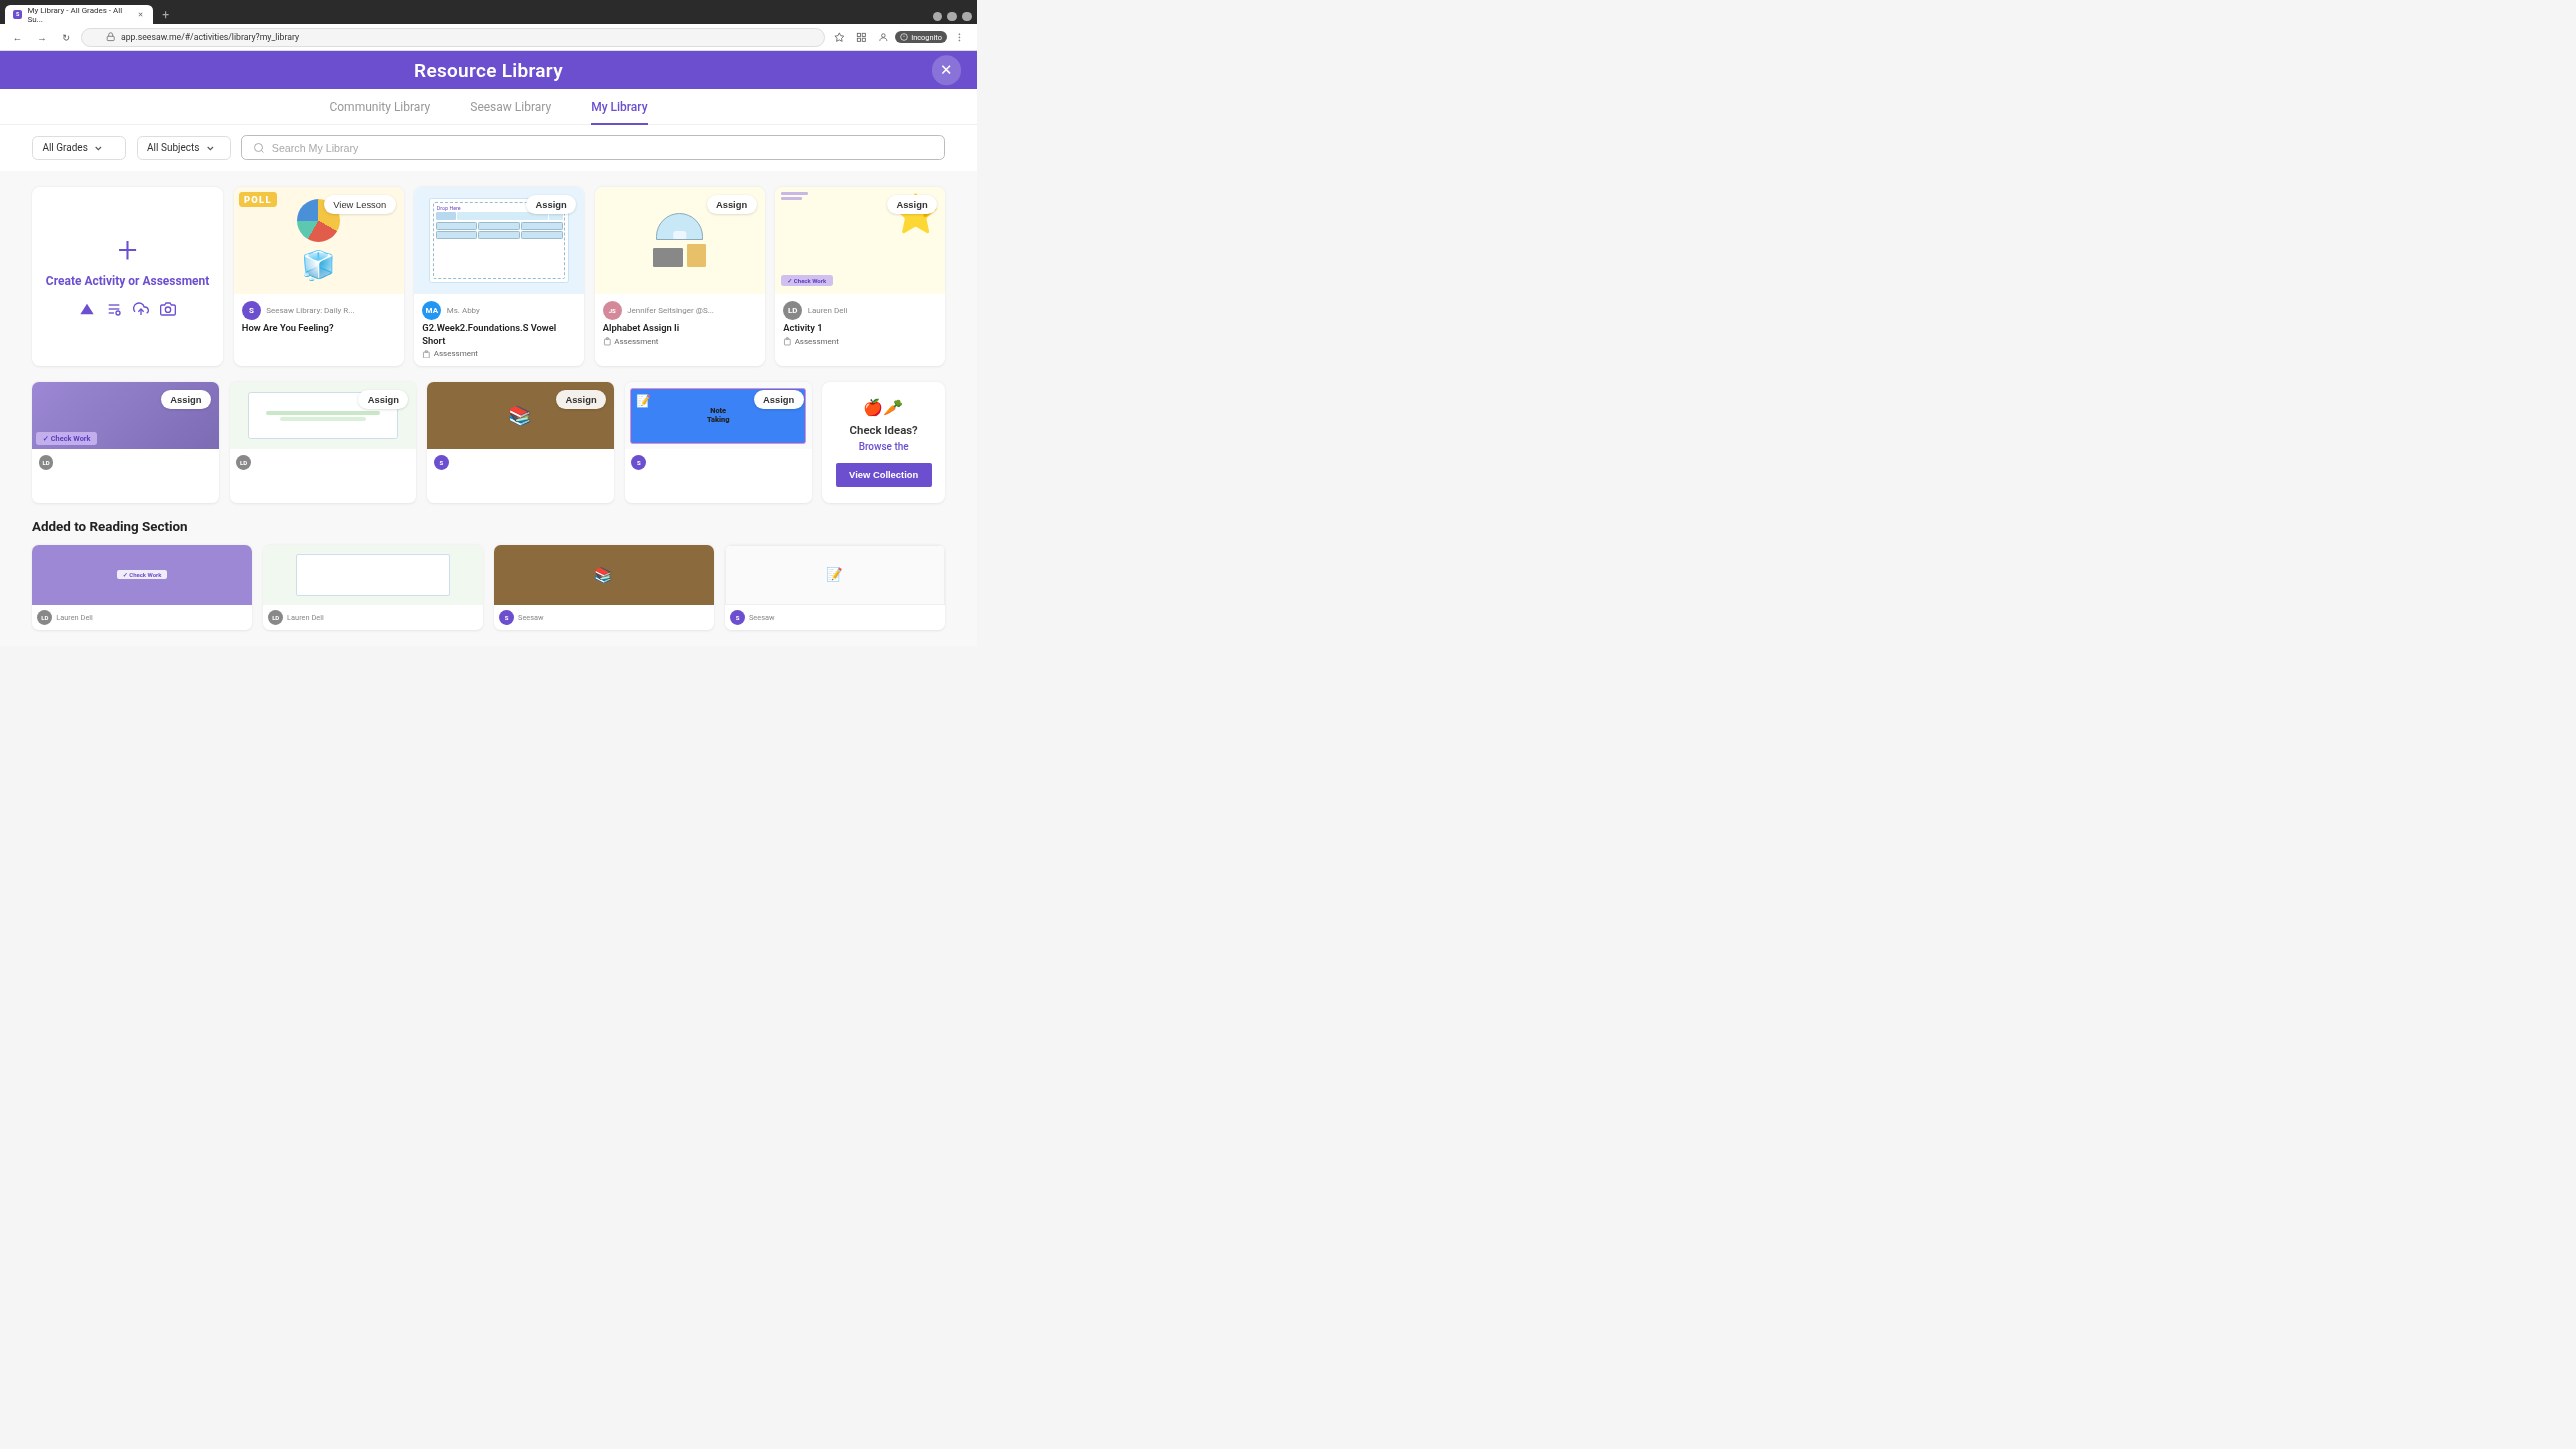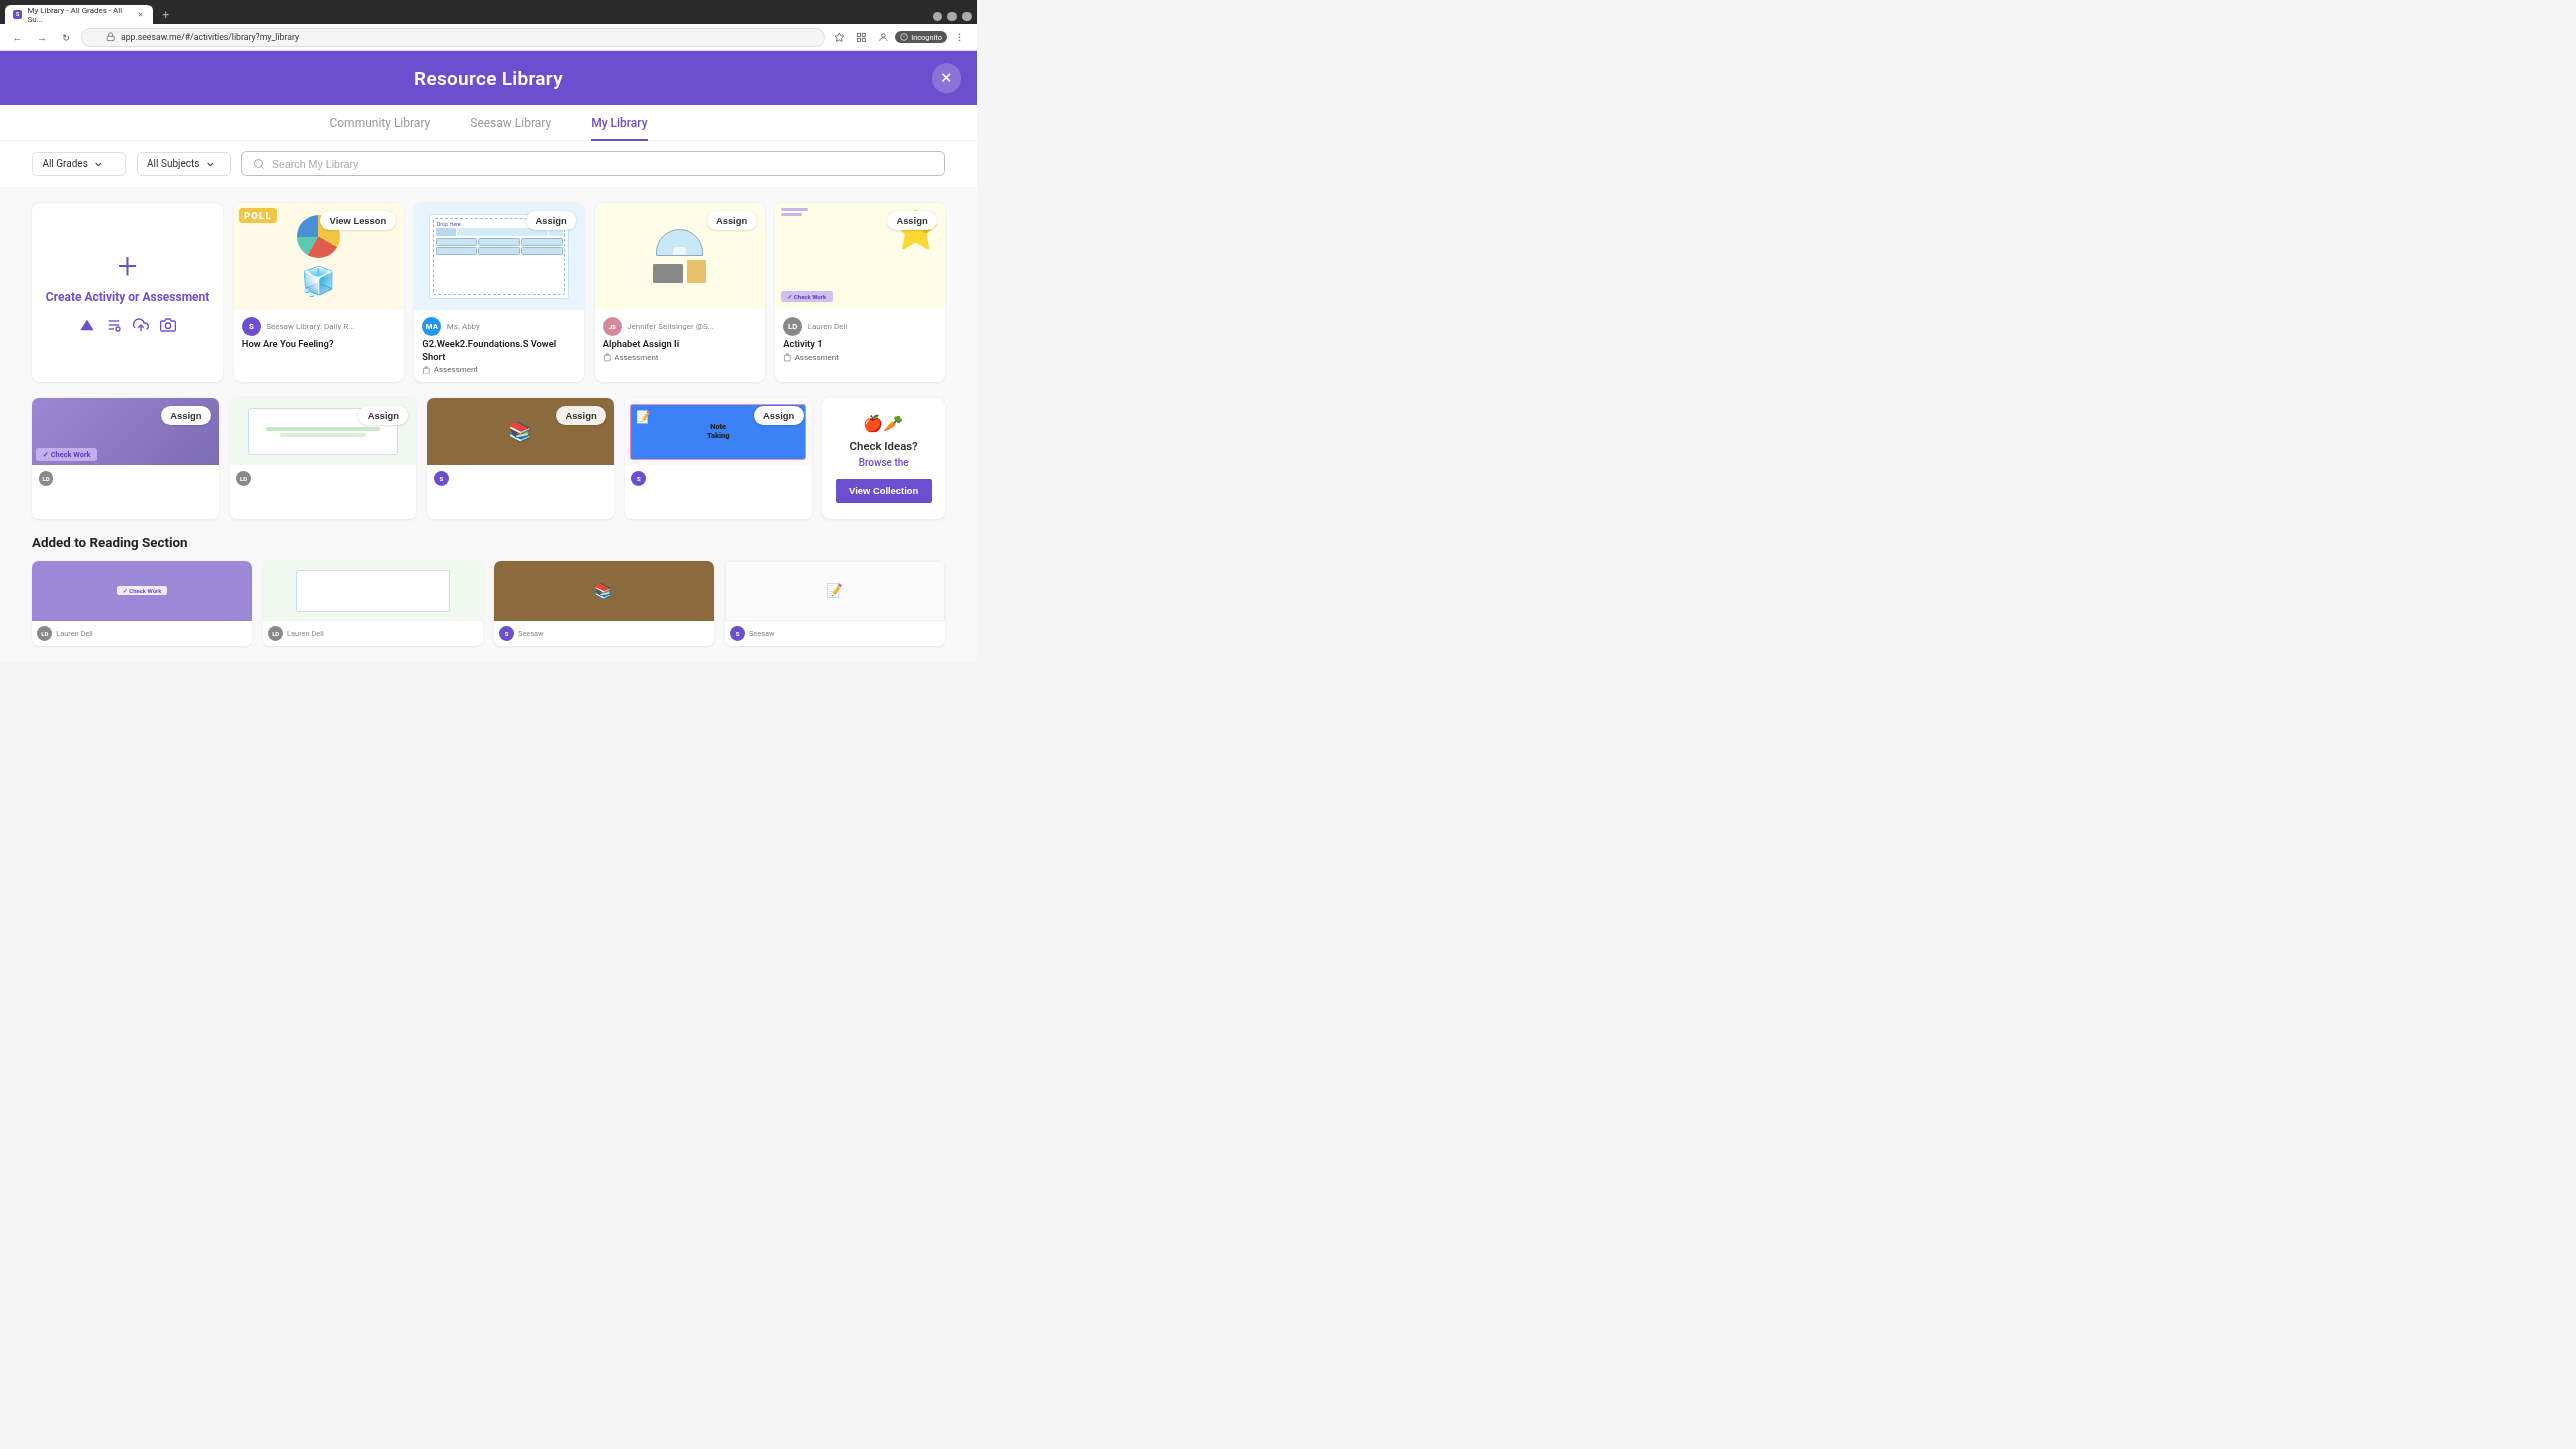--- a/index.html
+++ b/index.html
@@ -129,21 +129,21 @@
       padding: 1.3px 5.4px;
       border-radius: 8px;
       display: flex;
       align-items: center;
       gap: 2.7px;
     }
 
     
     .app-header {
       background: #6c4fcf;
-      height: 54px;
+      height: 38px;
       display: flex;
       align-items: center;
       justify-content: center;
       position: relative;
     }
     .app-title {
       color: white;
       font-size: 19px;
       font-weight: 600;
       letter-spacing: 0.3px;
@@ -359,21 +359,21 @@
 
     .view-lesson-btn {
       position: absolute;
       top: 8px;
       right: 8px;
       background: white;
       border: none;
       border-radius: 13.4px;
       padding: 4px 9.4px;
       font-size: 9.4px;
-      font-weight: 700;
+      font-weight: 400;
       color: #333;
       cursor: pointer;
       box-shadow: 0 0.7px 2.7px rgba(0,0,0,0.15);
       z-index: 2;
     }
 
     .card-info {
       padding: 6.7px 8px 8px;
     }
     .card-author {

